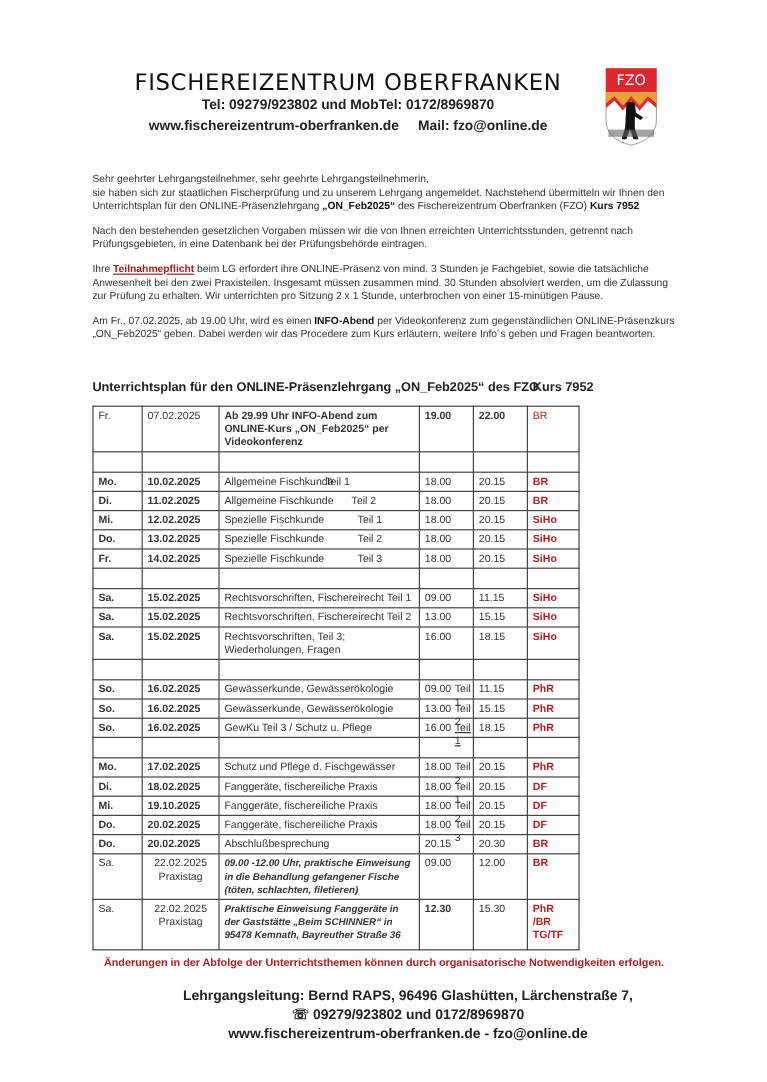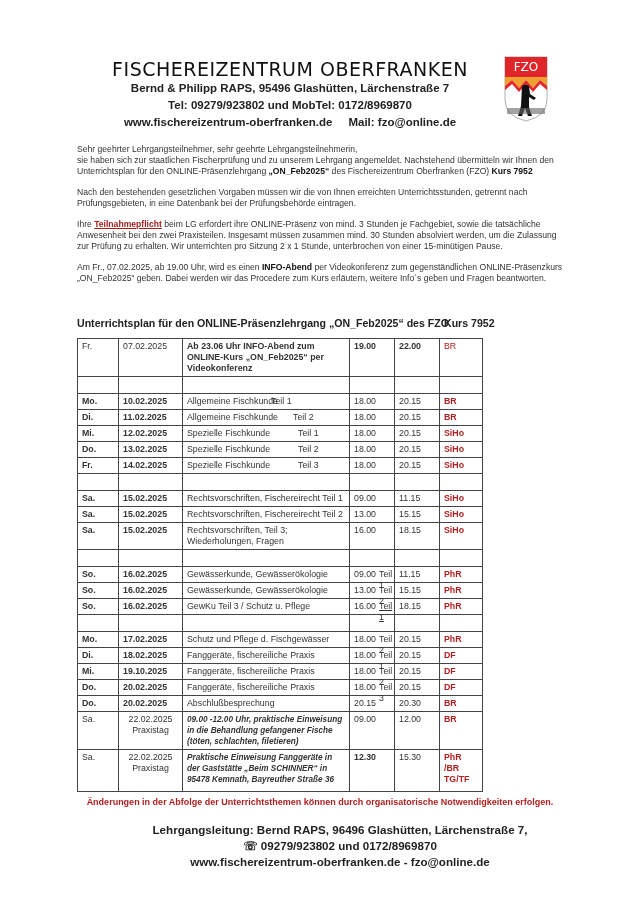--- a/index.html
+++ b/index.html
@@ -31,21 +31,20 @@
   .underline { text-decoration:underline; }
   .spacer td { height:12px; }
   .change-note { position:absolute; left:60px; width:520px; top:797px; text-align:center; font-size:9px; font-weight:bold; color:#b02020; }
   .footer { position:absolute; left:130px; width:420px; top:822px; text-align:center; font-size:11.6px; font-weight:bold; color:#222; line-height:16px; }
 </style>
 </head>
 <body>
 
 <div class="header">
   <div class="brand">FISCHEREIZENTRUM OBERFRANKEN</div>
-  <div class="hline">Bernd &amp; Philipp RAPS, 95496 Glashütten, Lärchenstraße 7</div>
   <div class="hline">Tel: 09279/923802  und  MobTel: 0172/8969870</div>
   <div class="hline2">
     <span>www.fischereizentrum-oberfranken.de</span>&nbsp;&nbsp;&nbsp;&nbsp;
     <span>Mail: fzo@online.de</span>
   </div>
 </div>
 
 <div class="logo">
   <svg width="44" height="66" viewBox="0 0 44 66">
     <path d="M1 1 H43 V44 Q43 60 22 65 Q1 60 1 44 Z" fill="#ffffff" stroke="#999" stroke-width="0.8"></path>
@@ -75,21 +74,21 @@
 <div class="plan-title">
   <span>Unterrichtsplan für den ONLINE-Präsenzlehrgang „ON_Feb2025“ des FZO</span>
   <span class="kurs">Kurs 7952</span>
 </div>
 
 <table class="plan">
   <tbody>
       <tr>
     <td class="c-day" style="font-weight:normal">Fr.</td>
     <td class="c-date" style="font-weight:normal">07.02.2025</td>
-    <td class="c-topic bold">Ab  23.06 Uhr    INFO-Abend zum ONLINE-Kurs „ON_Feb2025“ per Videokonferenz</td>
+    <td class="c-topic bold">Ab  29.99 Uhr    INFO-Abend zum ONLINE-Kurs „ON_Feb2025“ per Videokonferenz</td>
     <td class="c-start bold">19.00</td>
     <td class="c-end bold">22.00</td>
     <td class="c-who" style="font-weight:normal">BR</td>
   </tr>
   <tr class="spacer">
         <td></td>
         <td></td>
         <td></td>
         <td></td>
         <td></td>

